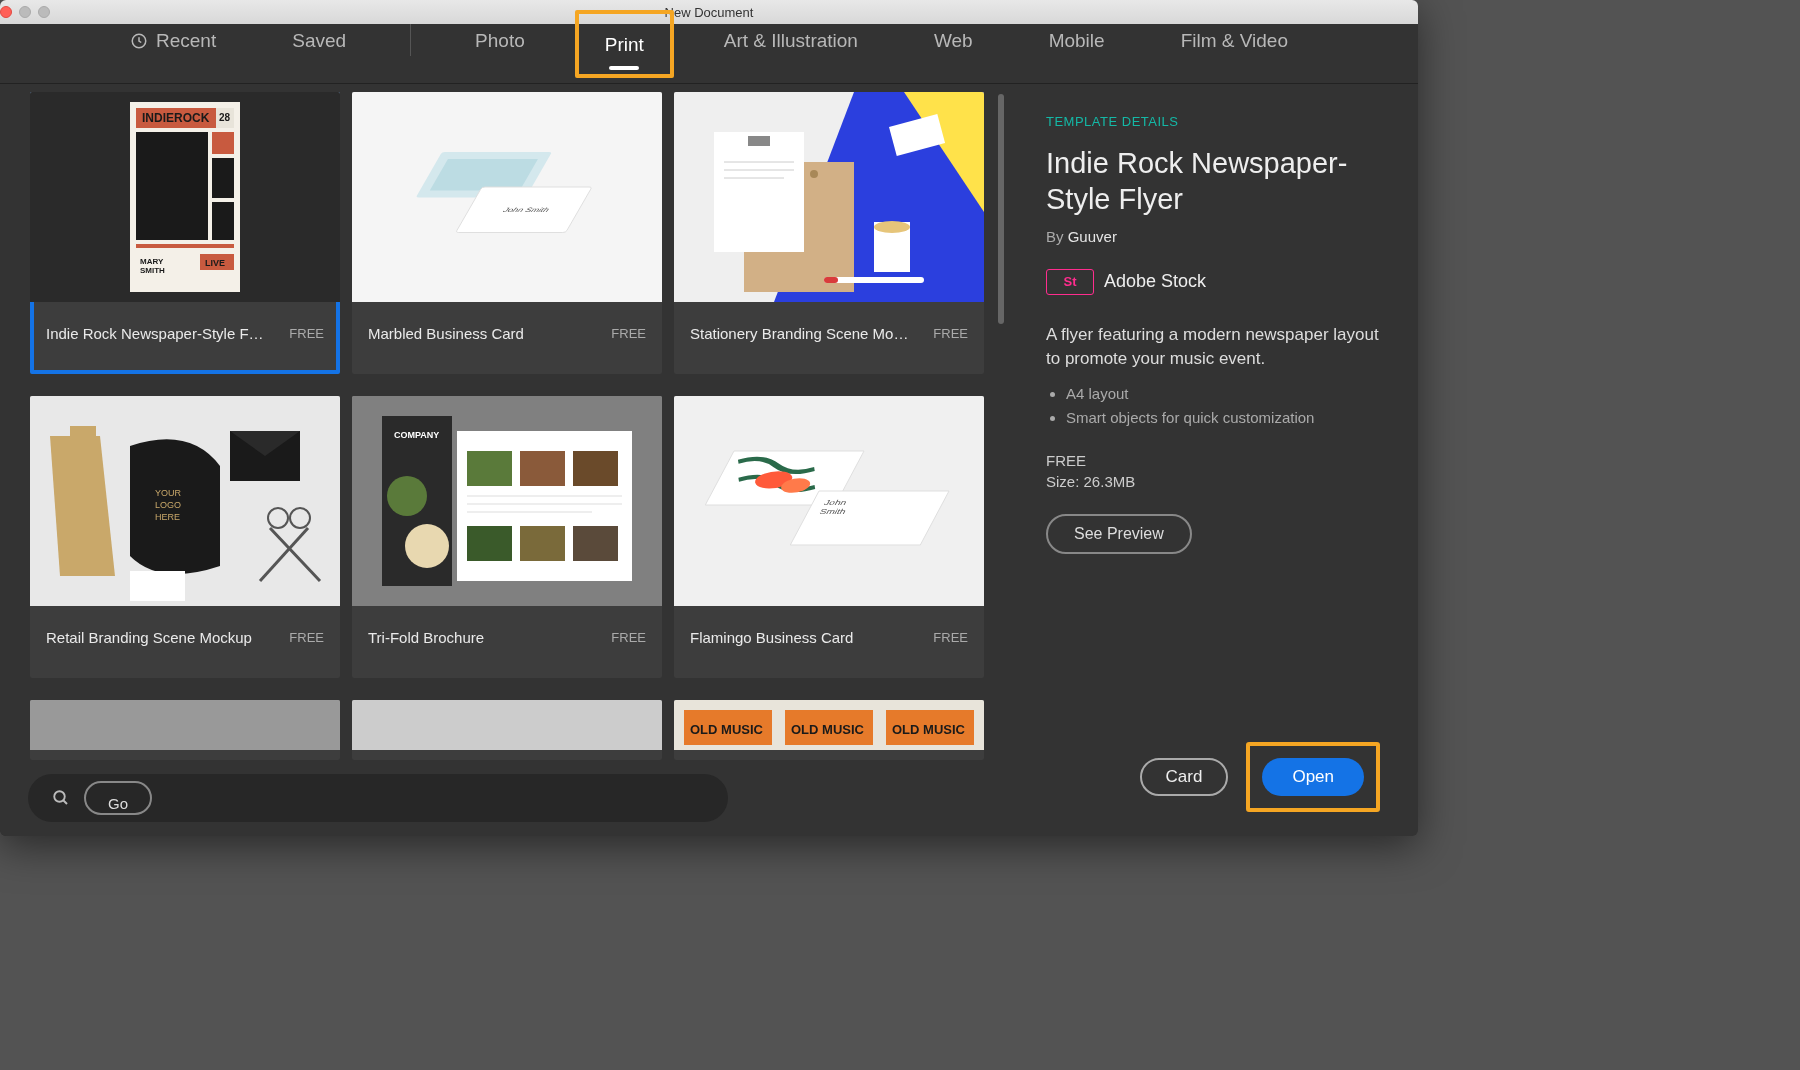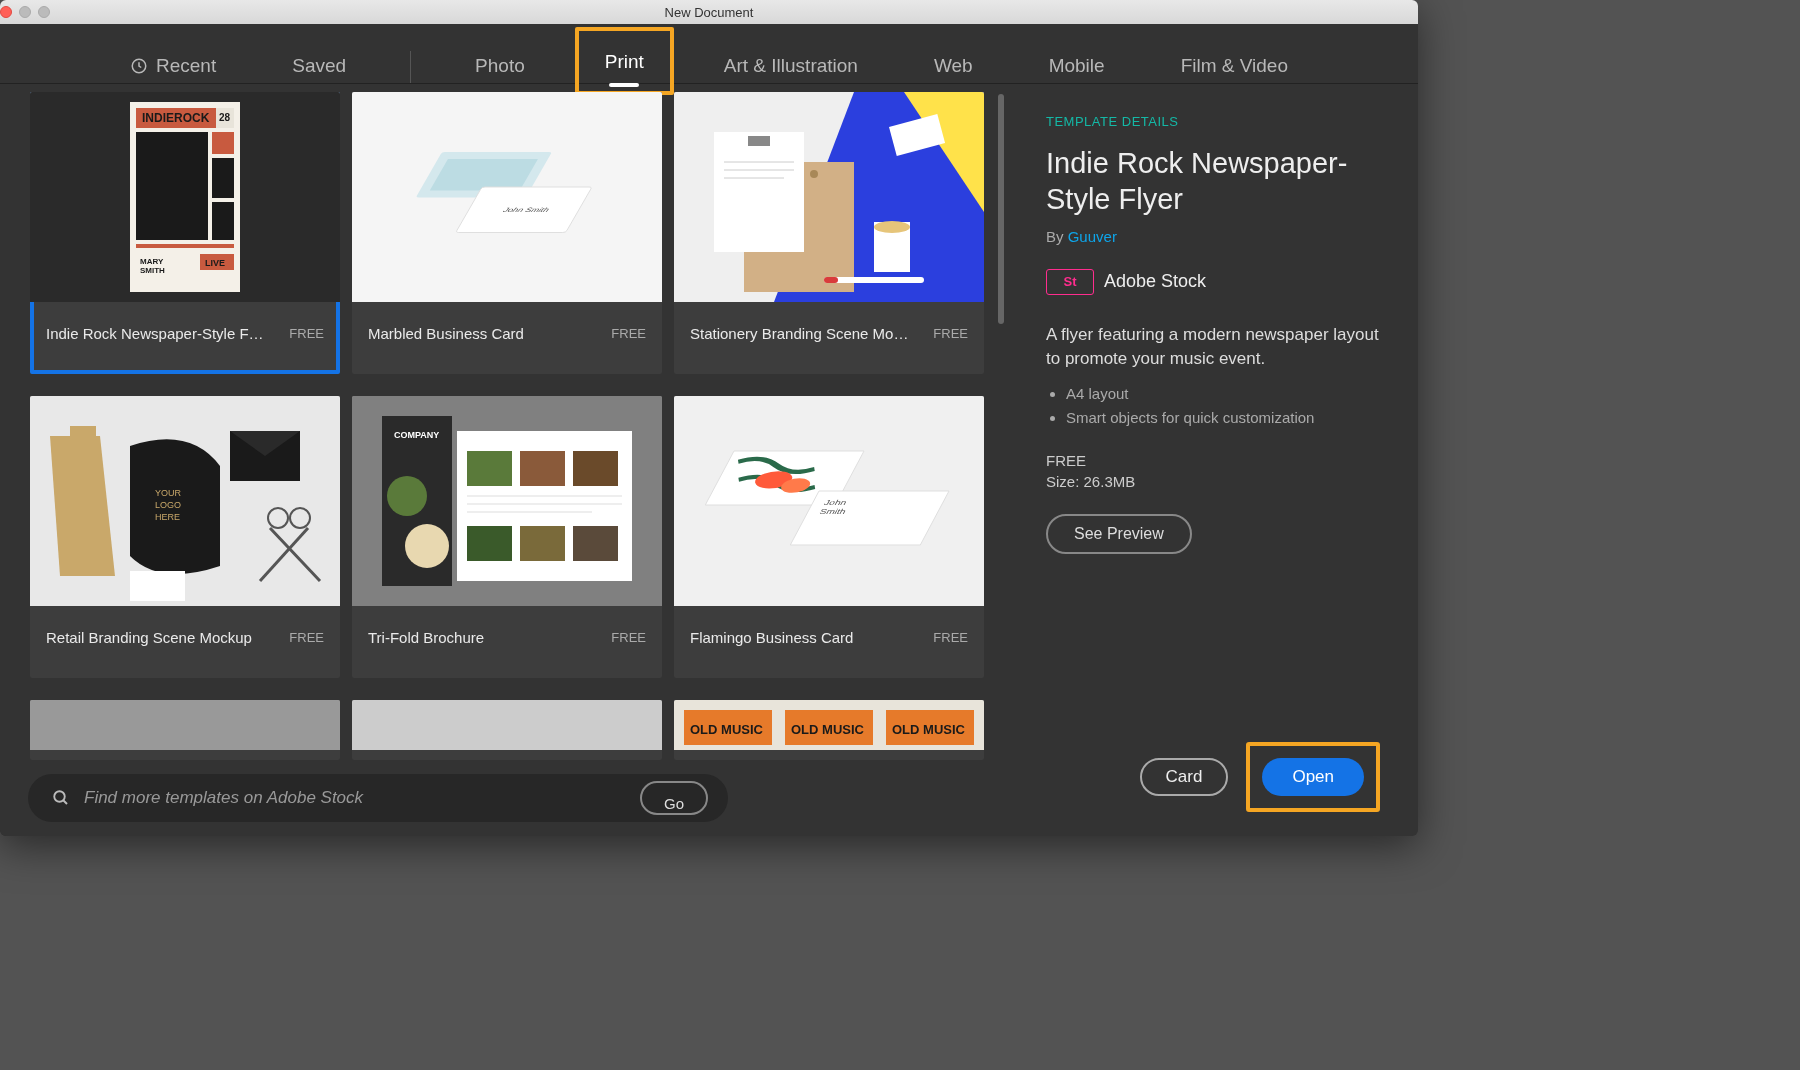--- a/index.html
+++ b/index.html
@@ -36,21 +36,21 @@
   .title {
     position: absolute;
     left: 50%;
     transform: translateX(-50%);
     font-size: 13px;
     color: #333;
   }
   .tabs {
     height: 60px;
     display: flex;
-    align-items: flex-end;
+    align-items: flex-start;
     justify-content: center;
     gap: 52px;
     background: #333;
     border-bottom: 1px solid #222;
     position: relative;
   }
   .tab {
     color: #b8b8b8;
     font-size: 19px;
     font-weight: 300;
@@ -214,21 +214,21 @@
     font-weight: 300;
     color: #eee;
     margin-top: 16px;
     line-height: 1.25;
   }
   .details-author {
     font-size: 15px;
     color: #aaa;
     margin-top: 10px;
   }
-  .details-author .name { color: #0ea5e9; text-align: right; }
+  .details-author .name { color: #e5e5e5; text-align: right; }
   .stock-row {
     display: flex;
     align-items: center;
     gap: 10px;
     margin-top: 24px;
   }
   .stock-badge {
     width: 48px; height: 26px;
     border: 1.5px solid #ff2d8e;
     border-radius: 3px;
@@ -543,21 +543,20 @@
       <div class="scrollbar-track">
         <div class="scrollbar-thumb"></div>
       </div>
 
       <div class="searchbar">
         <div class="search-pill">
           <svg class="search-icon" viewBox="0 0 24 24" fill="none" stroke="currentColor" stroke-width="2.5">
               <circle cx="10" cy="10" r="7"></circle>
               <line x1="20" y1="20" x2="15" y2="15"></line>
             </svg>
-          <span class="search-text">Find more templates on Adobe Stock</span>
           <button class="go-btn">Go</button>
         </div>
       </div>
     </div>
 
     <div class="details">
       <div class="details-label">TEMPLATE DETAILS</div>
       <div class="details-title">Indie Rock Newspaper-Style Flyer</div>
       <div class="details-author">
         <span>By</span>

